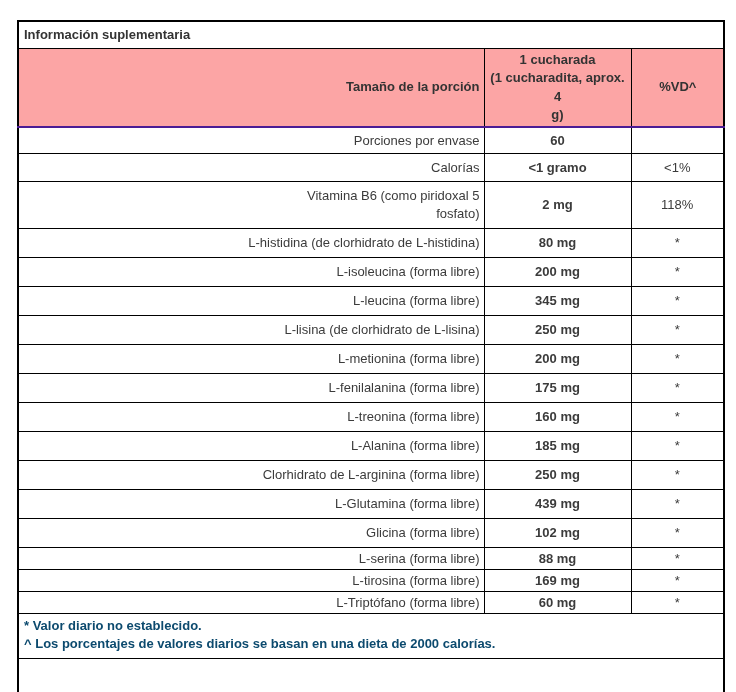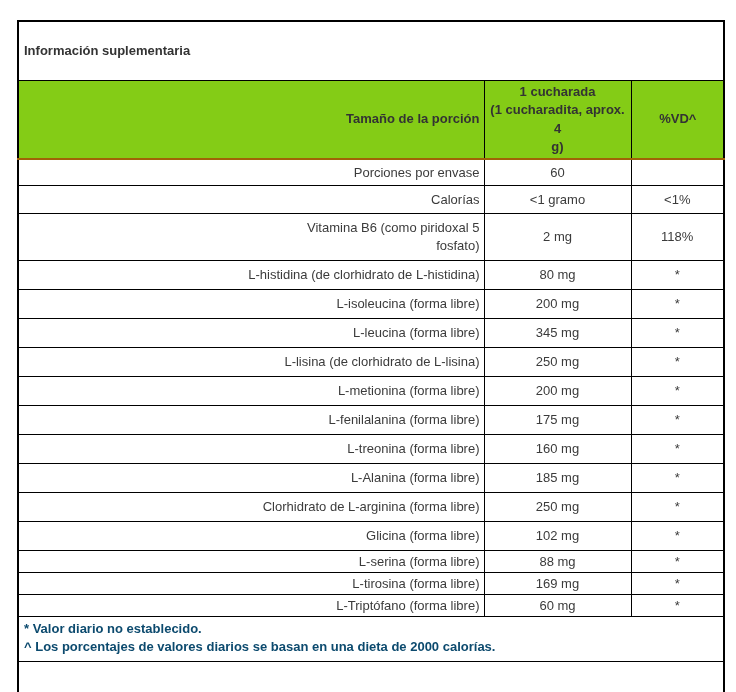--- a/index.html
+++ b/index.html
@@ -34,48 +34,48 @@
     border: 1px solid #000000;
     padding: 1px 4px 1px 5px;
     vertical-align: middle;
     line-height: 1.4;
   }
 
   tr.title-row td {
     height: 25px;
     font-weight: bold;
     color: #333333;
-    padding: 20px 5px;
+    padding: 4px 5px;
   }
   tr.header-row td {
     height: 60px;
-    background: #84cc16;
+    background: #fca5a5;
     font-weight: bold;
     color: #333333;
-    border-bottom: 2px solid #a16207;
+    border-bottom: 2px solid #4c1d95;
   }
   td.hdr-name { text-align: right; }
   td.hdr-amt {
     text-align: center;
     white-space: pre-line;
     padding: 2px 4px;
   }
   td.hdr-dv { text-align: center; }
 
   tbody.rows tr { height: 29px; }
   tbody.rows tr:nth-child(1) { height: 27px; }
   tbody.rows tr:nth-child(2) { height: 28px; }
   tbody.rows tr:nth-child(3) { height: 47px; }
   tbody.rows tr:nth-last-child(-n+3) { height: 22px; }
 
   td.cell-name {
     text-align: right;
     white-space: pre-line;
   }
-  td.cell-amount { text-align: center; padding: 1px 2px; }
+  td.cell-amount { text-align: center; padding: 1px 2px; font-weight: bold; }
   td.cell-dv { text-align: center; padding: 1px 2px; }
 
   tr.footnote-row td {
     height: 38px;
     font-weight: bold;
     color: #0c4a6e;
     padding: 3px 5px 5px 5px;
     line-height: 18px;
     vertical-align: top;
   }
@@ -164,20 +164,25 @@
     <td class="cell-name">L-Alanina (forma libre)</td>
     <td class="cell-amount">185 mg</td>
     <td class="cell-dv">*</td>
   </tr>
         <tr class="nutrient-row">
     <td class="cell-name">Clorhidrato de L-arginina (forma libre)</td>
     <td class="cell-amount">250 mg</td>
     <td class="cell-dv">*</td>
   </tr>
         <tr class="nutrient-row">
+    <td class="cell-name">L-Glutamina (forma libre)</td>
+    <td class="cell-amount">439 mg</td>
+    <td class="cell-dv">*</td>
+  </tr>
+        <tr class="nutrient-row">
     <td class="cell-name">Glicina (forma libre)</td>
     <td class="cell-amount">102 mg</td>
     <td class="cell-dv">*</td>
   </tr>
         <tr class="nutrient-row">
     <td class="cell-name">L-serina (forma libre)</td>
     <td class="cell-amount">88 mg</td>
     <td class="cell-dv">*</td>
   </tr>
         <tr class="nutrient-row">

